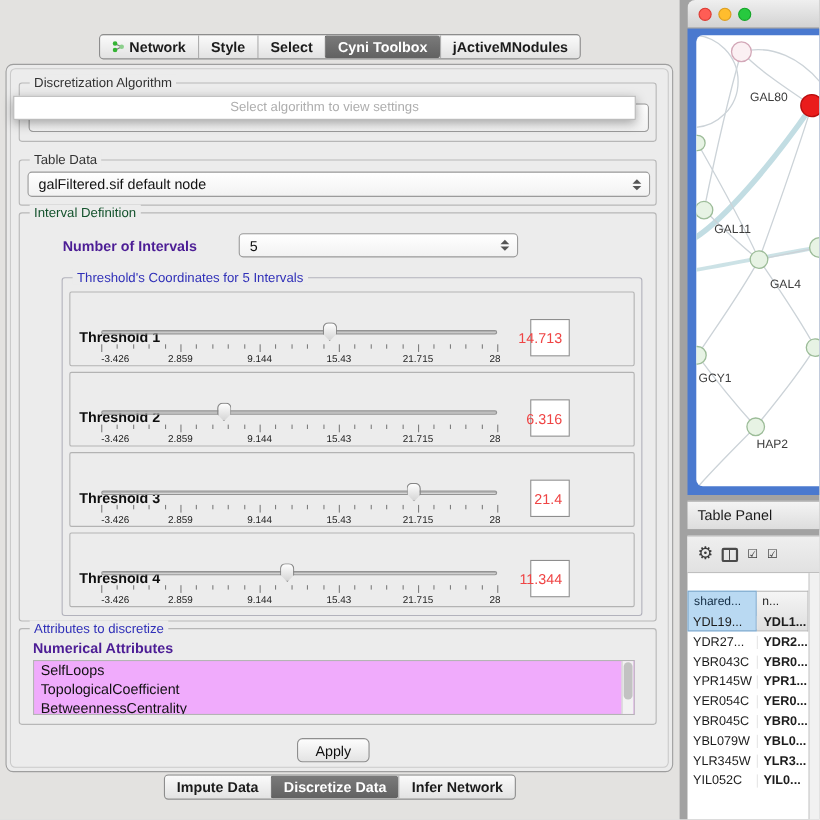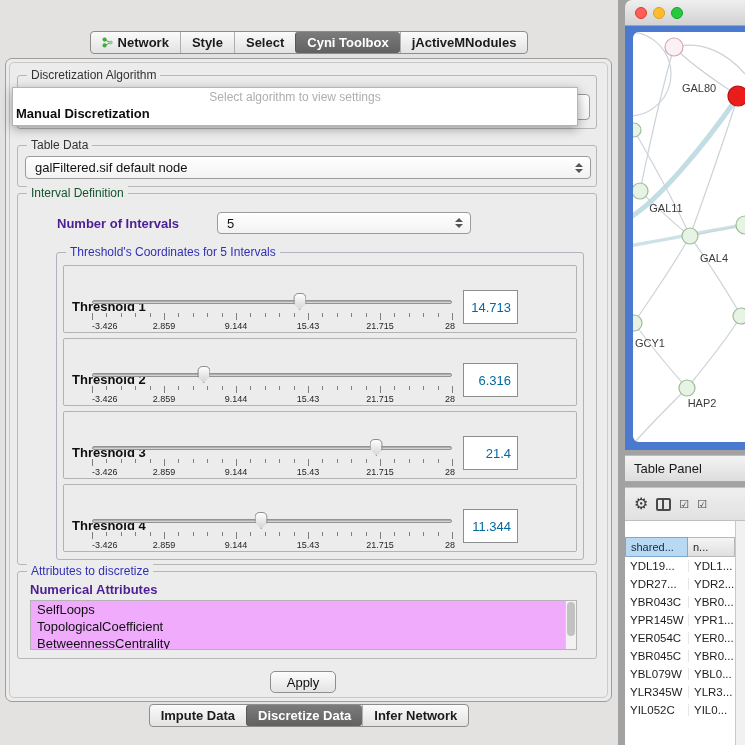--- a/index.html
+++ b/index.html
@@ -56,21 +56,21 @@
   .t-slider{position:absolute;left:28px;top:28px;width:360px;height:18px;}
   .t-track{position:absolute;left:0;right:0;top:6px;height:4px;background:linear-gradient(#c1c1c1,#dddddd);border:1px solid #939393;border-radius:3px;box-shadow:inset 0 1px 1px rgba(0,0,0,.15);}
   .t-thumb{position:absolute;top:-1px;width:13px;height:17px;transform:translateX(-50%);background:linear-gradient(#fefefe,#d5d5d5);border:1px solid #868686;border-radius:5px 5px 2px 2px;clip-path:polygon(0 0,100% 0,100% 60%,50% 100%,0 60%);}
   .t-ticks{position:absolute;left:28px;top:47px;width:360px;height:8px;}
   .tick{position:absolute;top:0;width:1px;height:4px;background:#7e7e7e;}
   .tick.major{height:7px;}
   .t-scale{position:absolute;left:28px;top:55px;width:360px;height:11px;font-size:9px;color:#1e1e1e;}
   .t-scale span{position:absolute;transform:translateX(-50%);white-space:nowrap;}
   .t-scale span:first-child{transform:none;}
   .t-scale span:last-child{transform:translateX(-70%);}
-  .t-value{position:absolute;right:58px;top:24px;width:55px;height:34px;background:#fff;border:1px solid #8e8e8e;font-size:13px;color:#0369a1;display:flex;align-items:center;justify-content:flex-end;padding-right:6px;}
+  .t-value{position:absolute;right:58px;top:24px;width:36px;height:34px;background:#fff;border:1px solid #8e8e8e;font-size:13px;color:#ef4444;display:flex;align-items:center;justify-content:flex-end;padding-right:6px;}
 
   .attrs-group{left:11px;top:512px;width:580px;height:88px;}
   .attrs-subtitle{position:absolute;left:12px;top:10px;}
   .attr-list{position:absolute;left:12px;top:28px;width:547px;height:50px;background:#f0abfc;border:1px solid #b4b4b4;overflow:hidden;}
   .attr-item{font-size:13px;color:#111;padding:1px 0 1px 6px;line-height:15px;white-space:nowrap;}
   .attr-sb{position:absolute;right:0;top:0;width:11px;height:100%;background:#f2f2f2;border-left:1px solid #cfcfcf;}
   .attr-sb-thumb{position:absolute;left:1px;top:1px;width:8px;height:34px;background:#c2c2c2;border-radius:4px;}
 
   .apply-btn{position:absolute;left:264px;top:612px;width:66px;height:22px;border:1px solid #8e8e8e;border-radius:5px;background:linear-gradient(#fdfdfd,#e3e3e3);font-size:13px;color:#0e0e0e;z-index:2;}
 
@@ -98,28 +98,28 @@
   .n-red{fill:#ea1c1c;stroke:#b80f0f;stroke-width:1.2;}
   .n-pink{fill:#fbf0f3;stroke:#d3a8b8;stroke-width:1.2;}
   .n-label{font-size:11px;fill:#3c3c3c;}
 
   .table-panel-bar{position:absolute;left:7px;top:455px;width:120px;height:27px;background:linear-gradient(#f4f4f4,#dddddd);border-top:1px solid #bdbdbd;border-bottom:1px solid #a7a7a7;font-size:13px;color:#1a1a1a;line-height:25px;padding-left:9px;}
   .table-window{position:absolute;left:7px;top:487px;width:120px;height:258px;background:#fff;border-top:1px solid #c2c2c2;}
   .table-toolbar{position:absolute;left:0;top:0;right:0;height:33px;background:linear-gradient(#efefef,#e1e1e1);border-bottom:1px solid #bfbfbf;display:flex;align-items:center;gap:8px;padding-left:9px;}
   .gear-ic{font-size:16px;color:#3a3a3a;line-height:1;}
   .cols-ic{width:15px;height:13px;border:2px solid #4a4a4a;border-radius:2px;background:linear-gradient(90deg,transparent 4.5px,#4a4a4a 4.5px,#4a4a4a 6px,transparent 6px);}
   .chk-ic{font-size:11px;color:#3a3a3a;line-height:1;}
-  .table-head{position:absolute;left:0;top:49px;right:10px;height:20px;display:flex;}
+  .table-head{position:absolute;left:0;top:49px;right:10px;height:37px;display:flex;}
   .th-cell{font-size:11px;padding:3px 0 0 5px;overflow:hidden;white-space:nowrap;}
   .th-hl{width:63px;background:#b9d9f2;border:1px solid #7fa9cc;color:#122b42;}
   .th-plain{flex:1;background:linear-gradient(#f5f5f5,#dfdfdf);border:1px solid #b8b8b8;border-left:none;color:#222;}
   .table-rows{position:absolute;left:0;top:69px;right:10px;bottom:0;overflow:hidden;}
   .trow{display:flex;height:18px;font-size:11.5px;color:#1c1c1c;align-items:center;}
   .trow span:first-child{width:63px;padding-left:5px;overflow:hidden;white-space:nowrap;}
-  .trow span:last-child{flex:1;padding-left:5px;overflow:hidden;white-space:nowrap;border-left:1px solid #e6e6e6;}
+  .trow span:last-child{flex:1;padding-left:5px;overflow:hidden;white-space:nowrap;border-left:1px solid #e6e6e6;font-weight:bold;}
   .table-sb{position:absolute;right:0;top:33px;bottom:0;width:10px;background:#f1f1f1;border-left:1px solid #c8c8c8;}
 </style>
 </head>
 <body>
 
 <div class="screen">
 
   <div class="left-window">
 
     <div class="tabbar-row top-row">
@@ -390,21 +390,20 @@
           </div>
           <div class="tab">
             <span>Infer Network</span>
           </div>
         </div>
     </div>
 
     <div class="algo-popup">
       <div class="popup-placeholder">Select algorithm to view settings</div>
       <div id="popupOptions">
-          <div class="popup-option bold">Manual Discretization</div>
         </div>
     </div>
   </div>
 
   <div class="right-side">
 
     <div class="net-window">
       <div class="mac-titlebar">
         <span class="tl tl-red"></span>
         <span class="tl tl-yellow"></span>

